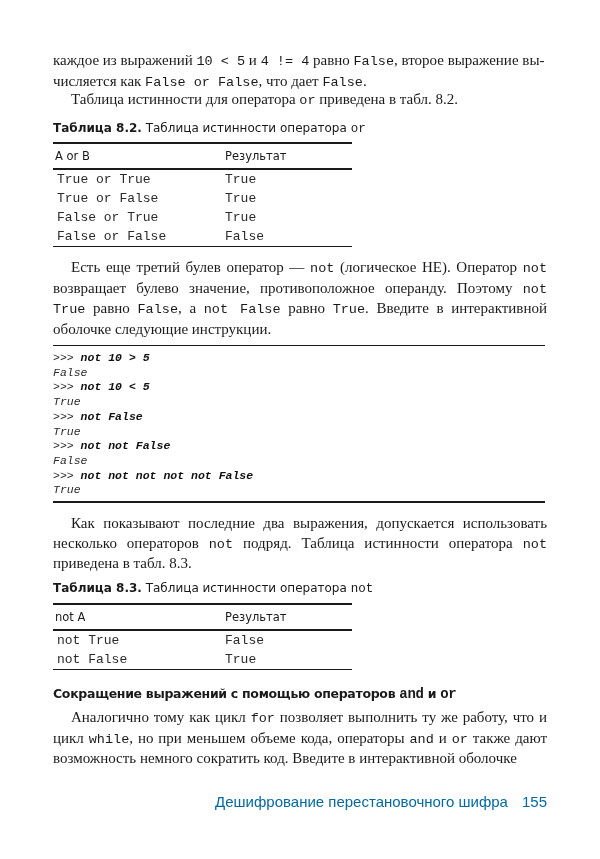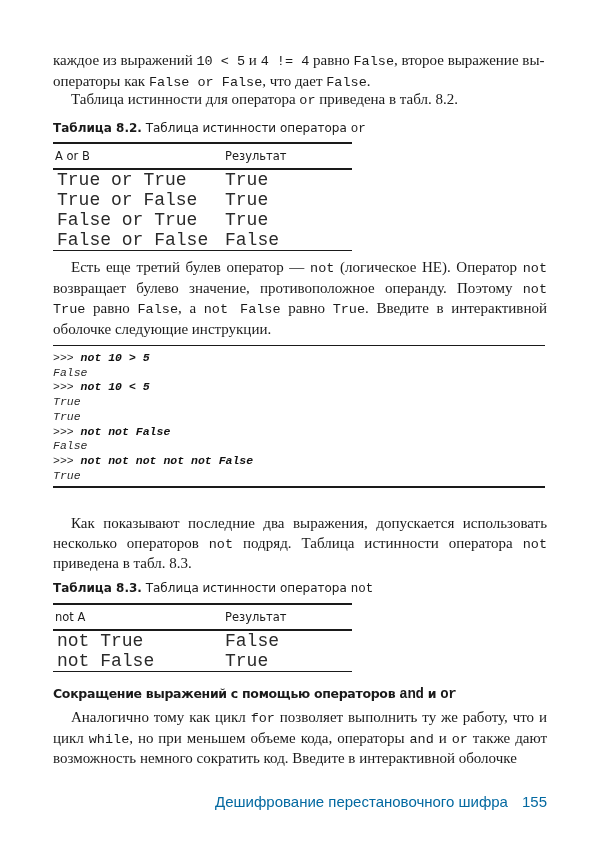--- a/index.html
+++ b/index.html
@@ -7,37 +7,37 @@
   .page { position: absolute; left: 53px; top: 0; width: 494px; }
   .p { font-family: "Liberation Serif", "DejaVu Serif", serif; font-size: 15px; line-height: 19.5px; text-align: justify; margin: 0; }
   .indent { text-indent: 18px; }
   .mono { font-family: "Liberation Mono", "DejaVu Sans Mono", monospace; font-size: 13.5px; }
   .abs { position: absolute; left: 0; }
   .caption { font-family: "DejaVu Sans", "Liberation Sans", sans-serif; font-size: 12px; }
   .caption b { font-weight: bold; }
   .caption .mono { font-size: 12.5px; }
   table.tt { border-collapse: collapse; width: 299px; }
   table.tt th { font-family: "DejaVu Sans", "Liberation Sans", sans-serif; font-size: 11.5px; font-weight: normal; text-align: left; padding: 0 0 0 2px; height: 24px; border-top: 2px solid #1a1a1a; border-bottom: 2px solid #1a1a1a; }
-  table.tt td { font-family: "Liberation Mono", "DejaVu Sans Mono", monospace; font-size: 18px; padding: 0 0 0 4px; height: 19px; color: #2a2a2a; }
+  table.tt td { font-family: "Liberation Mono", "DejaVu Sans Mono", monospace; font-size: 13px; padding: 0 0 0 4px; height: 19px; color: #2a2a2a; }
   table.tt tr:last-child td { border-bottom: 1.5px solid #1a1a1a; }
   table.tt .c2 { width: 127px; padding-left: 0; }
   .code { border-top: 1.5px solid #1a1a1a; border-bottom: 2px solid #1a1a1a; width: 492px; padding: 5px 0 3px 0; }
   .code .line { font-family: "Liberation Mono", "DejaVu Sans Mono", monospace; font-size: 11.5px; line-height: 14.7px; color: #2a2a2a; white-space: pre; }
   .code .cmd { font-weight: bold; color: #111; }
   .h3 { font-family: "DejaVu Sans", "Liberation Sans", sans-serif; font-size: 12.5px; font-weight: bold; letter-spacing: -0.3px; }
   .h3 .mono { font-size: 14px; font-weight: bold; }
   .footer { position: absolute; top: 793px; right: 53px; font-family: "Liberation Sans", "DejaVu Sans", sans-serif; font-size: 15px; color: #0369a1; }
   .footer .pg { margin-left: 14px; }
 </style>
 </head>
 <body>
 
 <div class="page">
 
-  <p class="p abs" style="top:51px;"><span>каждое из выражений </span><span class="mono">10 &lt; 5</span><span> и </span><span class="mono">4 != 4</span><span> равно </span><span class="mono">False</span><span>, второе выражение вы-</span><br><span>операторы как </span><span class="mono">False or False</span><span>, что дает </span><span class="mono">False</span><span>.</span></p>
+  <p class="p abs" style="top:51px;"><span>каждое из выражений </span><span class="mono">10 &lt; 5</span><span> и </span><span class="mono">4 != 4</span><span> равно </span><span class="mono">False</span><span>, второе выражение вы-</span><br><span>числяется как </span><span class="mono">False or False</span><span>, что дает </span><span class="mono">False</span><span>.</span></p>
 
   <p class="p abs indent" style="top:90px; width:494px;"><span>Таблица истинности для оператора </span><span class="mono">or</span><span> приведена в табл. 8.2.</span></p>
 
   <div class="caption abs" style="top:121px;"><b>Таблица 8.2.</b><span> Таблица истинности оператора </span><span class="mono">or</span></div>
 
   <table class="tt abs" style="top:142px;">
     <thead>
       <tr>
         <th>A or B</th>
         <th class="c2">Результат</th>
@@ -63,20 +63,21 @@
     </tbody>
   </table>
 
   <p class="p abs indent" style="top:258px; width:494px;"><span>Есть еще третий булев оператор — </span><span class="mono">not</span><span> (логическое НЕ). Оператор </span><span class="mono">not</span><span> возвращает булево значение, противоположное операнду. Поэтому </span><span class="mono">not True</span><span> равно </span><span class="mono">False</span><span>, а </span><span class="mono">not False</span><span> равно </span><span class="mono">True</span><span>. Введите в интерактивной оболочке следующие инструкции.</span></p>
 
   <div class="code abs" style="top:345px;font-style:italic;">
     <div class="line"><span>&gt;&gt;&gt; </span><span class="cmd">not 10 &gt; 5</span></div>
     <div class="line">False</div>
     <div class="line"><span>&gt;&gt;&gt; </span><span class="cmd">not 10 &lt; 5</span></div>
     <div class="line">True</div>
+    <div class="line"><span>&gt;&gt;&gt; </span><span class="cmd">not False</span></div>
     <div class="line">True</div>
     <div class="line"><span>&gt;&gt;&gt; </span><span class="cmd">not not False</span></div>
     <div class="line">False</div>
     <div class="line"><span>&gt;&gt;&gt; </span><span class="cmd">not not not not not False</span></div>
     <div class="line">True</div>
   </div>
 
   <p class="p abs indent" style="top:514px; width:494px;"><span>Как показывают последние два выражения, допускается использовать несколько операторов </span><span class="mono">not</span><span> подряд. Таблица истинности оператора </span><span class="mono">not</span><span> приведена в табл. 8.3.</span></p>
 
   <div class="caption abs" style="top:581px;"><b>Таблица 8.3.</b><span> Таблица истинности оператора </span><span class="mono">not</span></div>

